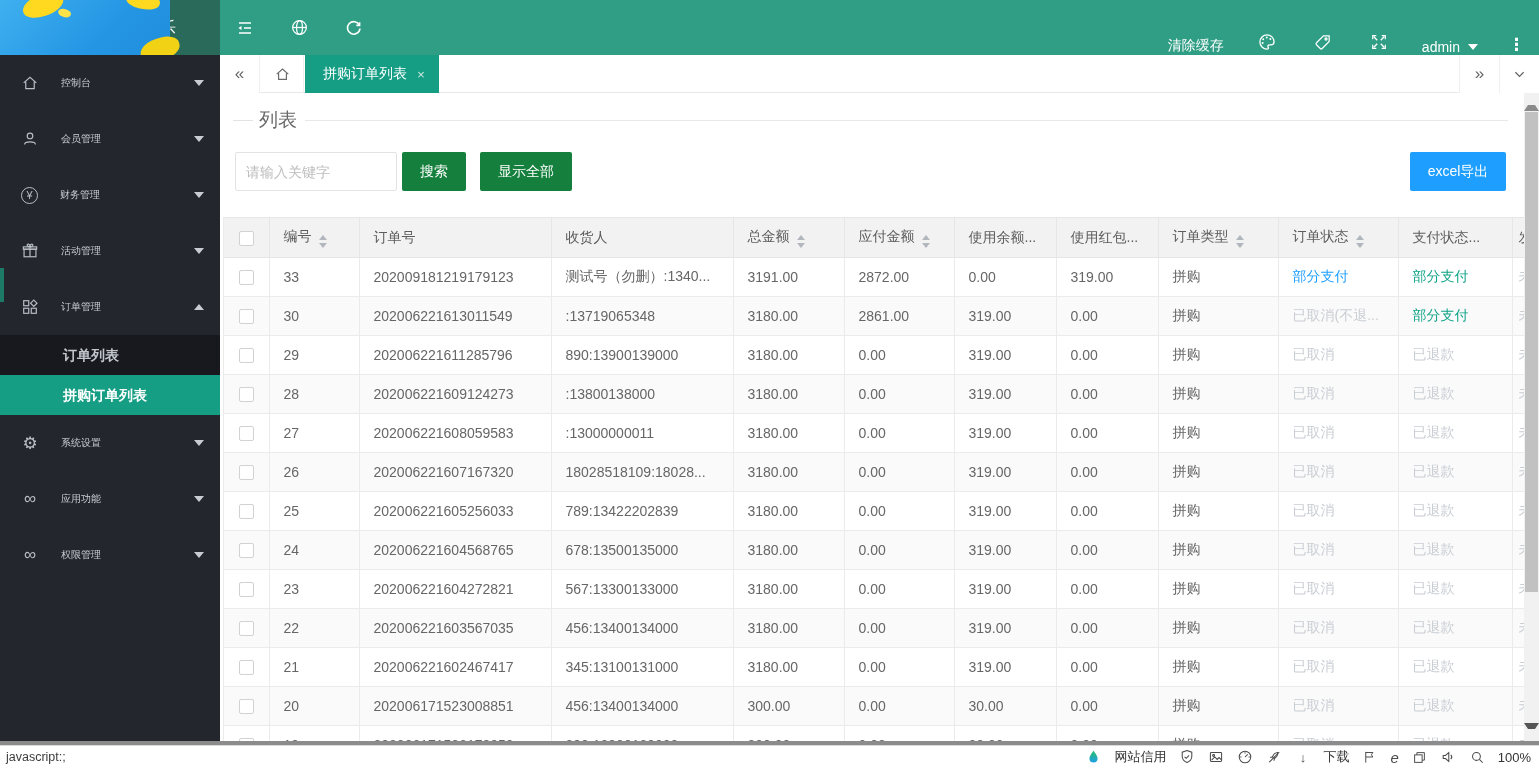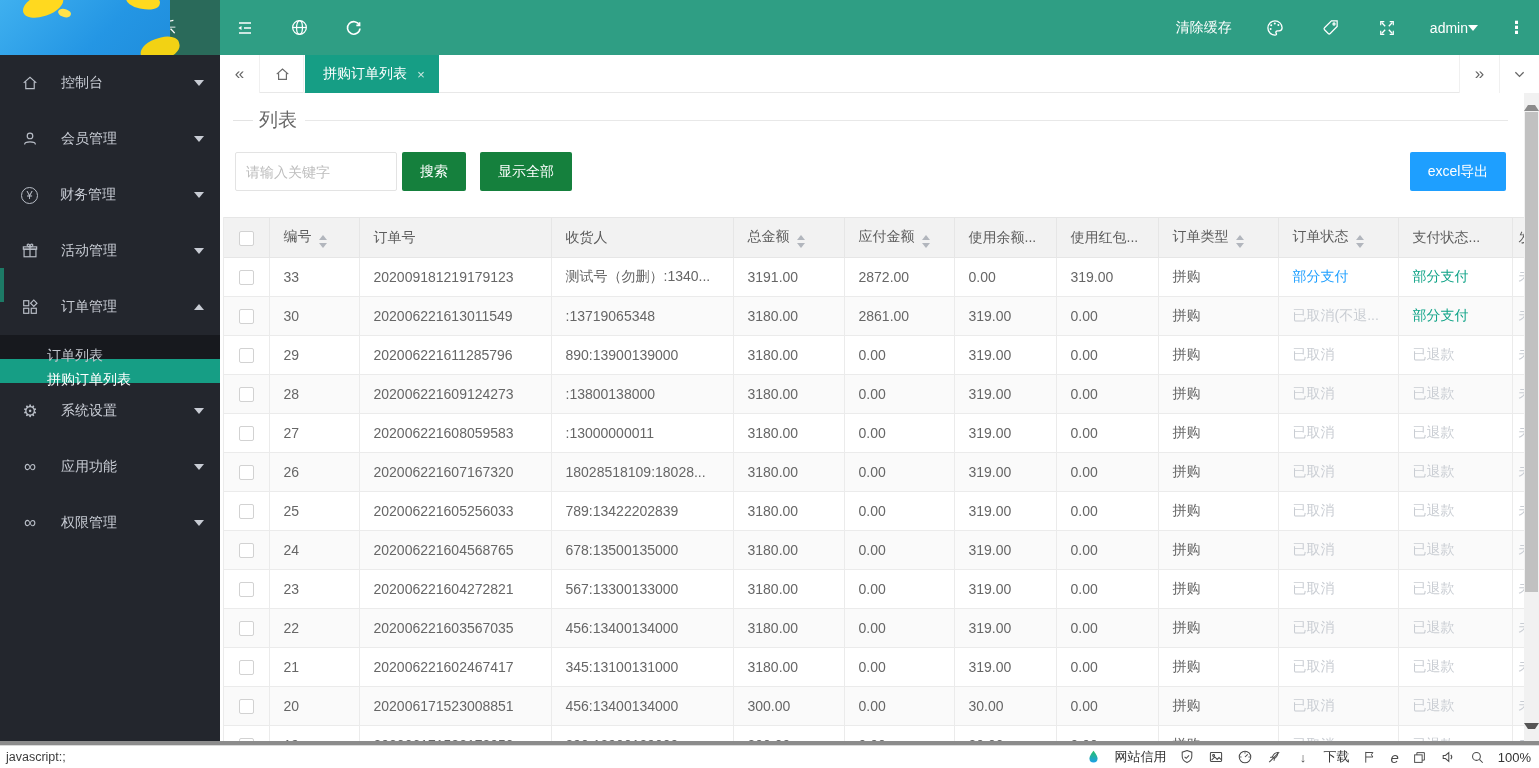--- a/index.html
+++ b/index.html
@@ -12,41 +12,41 @@
   .logo-zone { position:absolute; left:0; top:0; width:220px; height:55px; background:#2a6a5a; overflow:hidden; }
   .logo-title { position:absolute; left:160px; top:18px; color:#fff; font-size:16px; z-index:1; }
   .logo-img { position:absolute; left:0; top:0; width:170px; height:57px; z-index:2;
               background:linear-gradient(135deg,#3fb0ef 0%,#2496e4 60%,#1f8ddc 100%); }
   .blob { position:absolute; background:#ffd91f; border-radius:60% 45% 55% 50%; }
   .blob.b1 { left:22px; top:-6px; width:42px; height:22px; transform:rotate(-18deg); }
   .blob.b2 { left:126px; top:-7px; width:34px; height:16px; transform:rotate(12deg); }
   .blob.b3 { left:140px; top:38px; width:40px; height:22px; transform:rotate(-14deg); background:#f2d214; }
   .blob.b4 { left:58px; top:9px; width:13px; height:8px; transform:rotate(20deg); background:#ffe24a; }
   .topbar-left { position:absolute; left:232px; top:0; height:55px; display:flex; align-items:center; gap:28px; }
-  .topbar-right { position:absolute; right:14px; top:0; height:55px; display:flex; align-items:center; gap:30px; }
+  .topbar-right { position:absolute; right:14px; top:0; height:55px; display:flex; align-items:flex-end; gap:30px; }
   .tb-icon { display:inline-flex; align-items:center; justify-content:center; width:26px; height:26px; cursor:pointer; color:#fff; }
   .tb-icon svg { display:block; }
   .tb-text { color:#fff; font-size:14px; cursor:pointer; }
-  .tb-user { display:inline-flex; align-items:center; color:#fff; cursor:pointer; }
+  .tb-user { display:inline-flex; align-items:center; gap:8px; color:#fff; cursor:pointer; }
   .caret-dn { width:0; height:0; border-left:5px solid transparent; border-right:5px solid transparent; border-top:6px solid #fff; display:inline-block; }
   .caret-up { width:0; height:0; border-left:5px solid transparent; border-right:5px solid transparent; border-bottom:6px solid #c8ccd4; display:inline-block; }
   .more-vert { color:#fff; font-size:17px; font-weight:bold; cursor:pointer; letter-spacing:0; }
 
   
   .sidebar { position:absolute; left:0; top:55px; width:220px; height:686px; background:#23262d; z-index:4; }
   .side-stripe { position:absolute; left:0; top:213px; width:4px; height:34px; background:#1d7a66; }
   .side-item { position:relative; height:56px; display:flex; align-items:center; padding-left:21px; color:#c8ccd4; cursor:pointer; }
   .side-item .icn { width:18px; height:18px; display:inline-flex; align-items:center; justify-content:center; color:#b9bec7; font-size:16px; }
   .side-item .icn.yen { width:17px; height:17px; border:1.3px solid #b9bec7; border-radius:50%; font-size:11px; line-height:14px; }
   .side-item .icn.chr { font-size:17px; }
-  .side-label { margin-left:22px; font-size:14px; }
+  .side-label { margin-left:22px; font-size:10px; }
   .side-item .caret-dn { position:absolute; right:16px; border-top-color:#c8ccd4; }
   .side-item .caret-up { position:absolute; right:16px; }
   .submenu { background:#17191e; }
-  .sub-item { height:24px; line-height:40px; padding-left:47px; color:#c2c6cd; font-size:14px; cursor:pointer; }
+  .sub-item { height:40px; line-height:40px; padding-left:63px; color:#c2c6cd; font-size:14px; cursor:pointer;font-weight:bold; }
   .sub-item.active { background:#169e85; color:#fff; }
 
   
   .main { position:absolute; left:220px; top:55px; width:1319px; height:686px; background:#fff; }
 
   .tabbar { position:relative; height:38px; border-bottom:1px solid #e8e8e8; background:#fff; }
   .tab-btn { position:absolute; top:0; width:40px; height:38px; display:flex; align-items:center; justify-content:center; color:#666; font-size:17px; cursor:pointer; background:#fff; }
   .tab-btn.left { left:0; border-right:1px solid #f0f0f0; }
   .tab-home { position:absolute; left:41px; top:0; width:43px; height:38px; display:flex; align-items:center; justify-content:center; border-right:1px solid #f0f0f0; cursor:pointer; color:#6b6b6b; }
   .tab.active { position:absolute; left:85px; top:0; height:38px; padding:0 14px 0 18px; background:#169e85; color:#fff; display:flex; align-items:center; font-size:14px; cursor:pointer; }

